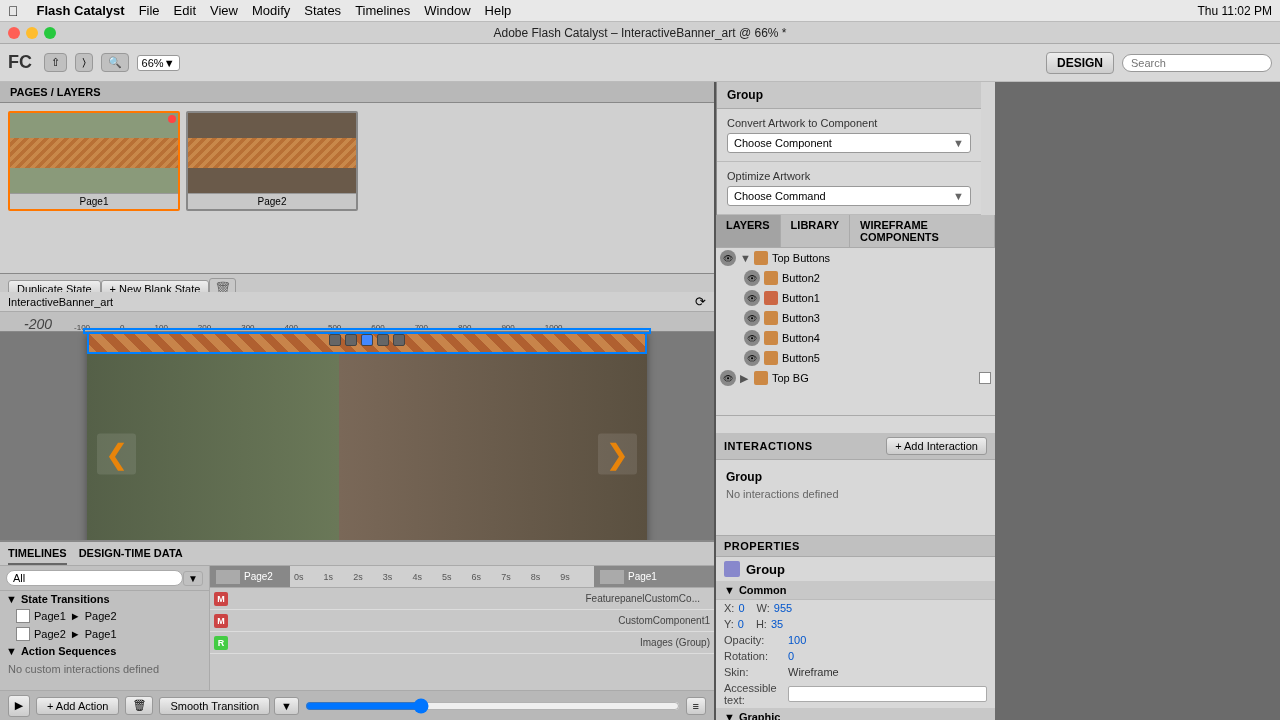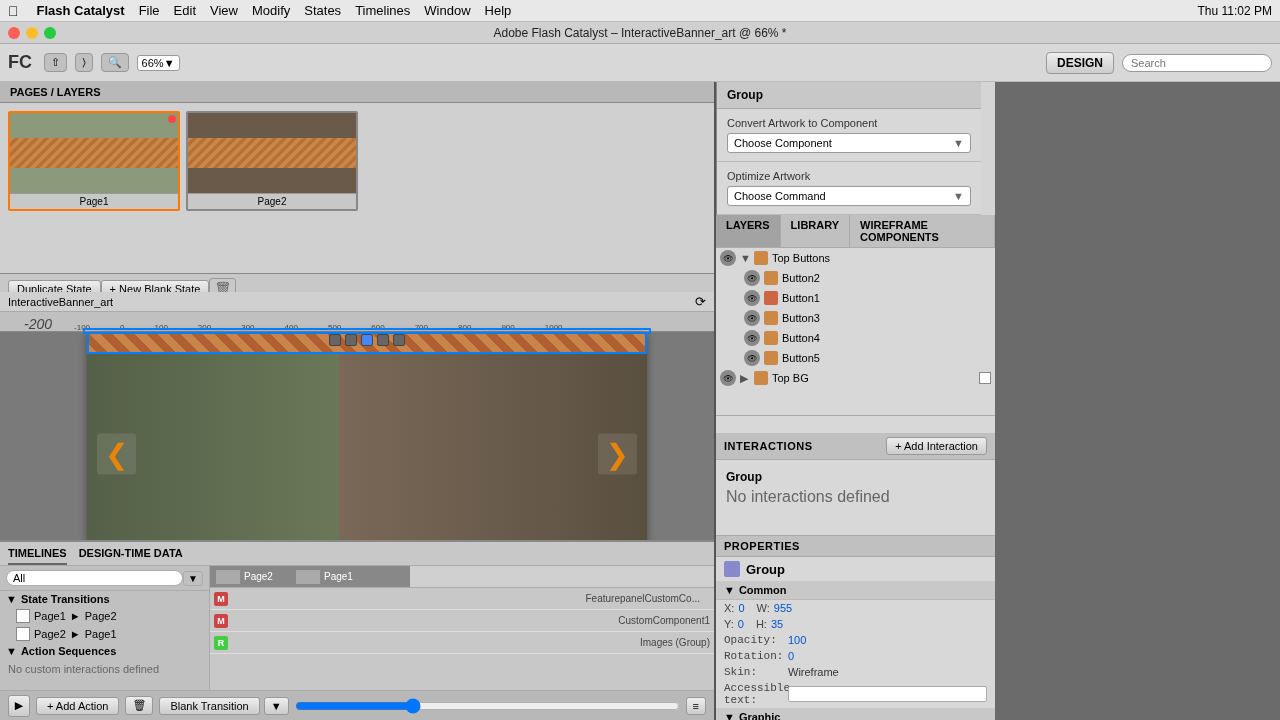--- a/index.html
+++ b/index.html
@@ -81,28 +81,28 @@
     .layer-toggle { width: 10px; color: #555; cursor: pointer; }
     .layer-name { font-size: 11px; flex: 1; }
     .layer-check { width: 12px; height: 12px; border: 1px solid #888; background: white; }
 
     
     #interactions-panel { background: #d8d8d8; border-top: 1px solid #aaa; height: 120px; }
     #interactions-header { background: #c0c0c0; padding: 4px 8px; font-size: 11px; font-weight: bold; text-transform: uppercase; letter-spacing: 0.5px; border-bottom: 1px solid #aaa; display: flex; justify-content: space-between; align-items: center; margin-top: 17px; }
     .add-interaction-btn { background: linear-gradient(to bottom, #eee, #ccc); border: 1px solid #999; border-radius: 3px; padding: 2px 8px; font-size: 11px; cursor: pointer; }
     #interactions-content { padding: 10px; }
     .interaction-group-label { font-size: 12px; font-weight: bold; margin-bottom: 4px; }
-    .no-interactions { font-size: 16px; color: #666; }
+    .no-interactions { font-size: 11px; color: #666; }
 
     
     #properties-panel { background: #d8d8d8; border-top: 1px solid #aaa; flex: 1; overflow-y: auto; }
     #properties-header { background: #c0c0c0; padding: 4px 8px; font-size: 11px; font-weight: bold; text-transform: uppercase; letter-spacing: 0.5px; border-bottom: 1px solid #aaa; }
     .prop-group-header { background: #c8c8c8; padding: 3px 8px; font-size: 11px; font-weight: bold; border-bottom: 1px solid #bbb; display: flex; align-items: center; gap: 4px; cursor: pointer; }
     .prop-row { display: flex; align-items: center; padding: 2px 8px; gap: 4px; }
-    .prop-name { font-size: 11px; color: #444; width: 60px; font-family: Liberation Mono, monospace; }
+    .prop-name { font-size: 11px; color: #444; width: 60px; }
     .skin-label { font-size: 11px; color: #333; }
 
     
     #bottom-panel { height: 180px; background: #b8b8b8; border-top: 2px solid #888; display: flex; flex-direction: column; }
     #bottom-tabs { display: flex; align-items: center; background: #c8c8c8; border-bottom: 1px solid #aaa; padding: 0 8px; height: 24px; gap: 12px; }
     .bottom-tab { font-size: 11px; font-weight: bold; cursor: pointer; padding: 4px 0; border-bottom: 2px solid transparent; }
     .bottom-tab.active { border-bottom-color: #666; }
     #bottom-content { display: flex; flex: 1; overflow: hidden; }
     #timeline-left { width: 210px; background: #c0c0c0; border-right: 1px solid #aaa; display: flex; flex-direction: column; }
     .tl-search { display: flex; align-items: center; padding: 4px 6px; gap: 0; border-bottom: 1px solid #aaa; }
@@ -300,20 +300,32 @@
           </div>
           <div class="no-custom">No custom interactions defined</div>
         </div>
 
         <div id="timeline-right">
           <div class="timeline-header">
             <div class="page2-thumb-tl">
               <div style="width:24px;height:14px;background:#aaa;"></div>
               <span>Page2</span>
             </div>
+            <div class="time-markers">
+              <span class="time-mark">0s</span>
+              <span class="time-mark">1s</span>
+              <span class="time-mark">2s</span>
+              <span class="time-mark">3s</span>
+              <span class="time-mark">4s</span>
+              <span class="time-mark">5s</span>
+              <span class="time-mark">6s</span>
+              <span class="time-mark">7s</span>
+              <span class="time-mark">8s</span>
+              <span class="time-mark">9s</span>
+            </div>
             <div class="page1-thumb-tl">
               <div style="width:24px;height:14px;background:#aaa;"></div>
               <span>Page1</span>
             </div>
           </div>
           <div class="tl-track-area">
             <div class="tl-track-row">
               <div style="display:flex;align-items:center;position:absolute;left:4px;">
                 <div class="tl-marker-m">M</div>
               </div>
@@ -339,21 +351,21 @@
             </div>
           </div>
         </div>
       </div>
 
       <div id="bottom-toolbar">
         <div class="play-btn">▶</div>
         <button class="add-action-btn">+ Add Action</button>
         <button class="icon-btn">🗑</button>
         <div class="transition-row">
-          <button class="smooth-transition-btn">Blank Transition</button>
+          <button class="smooth-transition-btn">Smooth Transition</button>
           <button class="icon-btn">▼</button>
         </div>
         <input type="range" class="tl-zoom-slider" min="0" max="100" value="30" style="">
         <button class="icon-btn">≡</button>
       </div>
     </div>
   </div>
 
   <div id="right-side">
 

